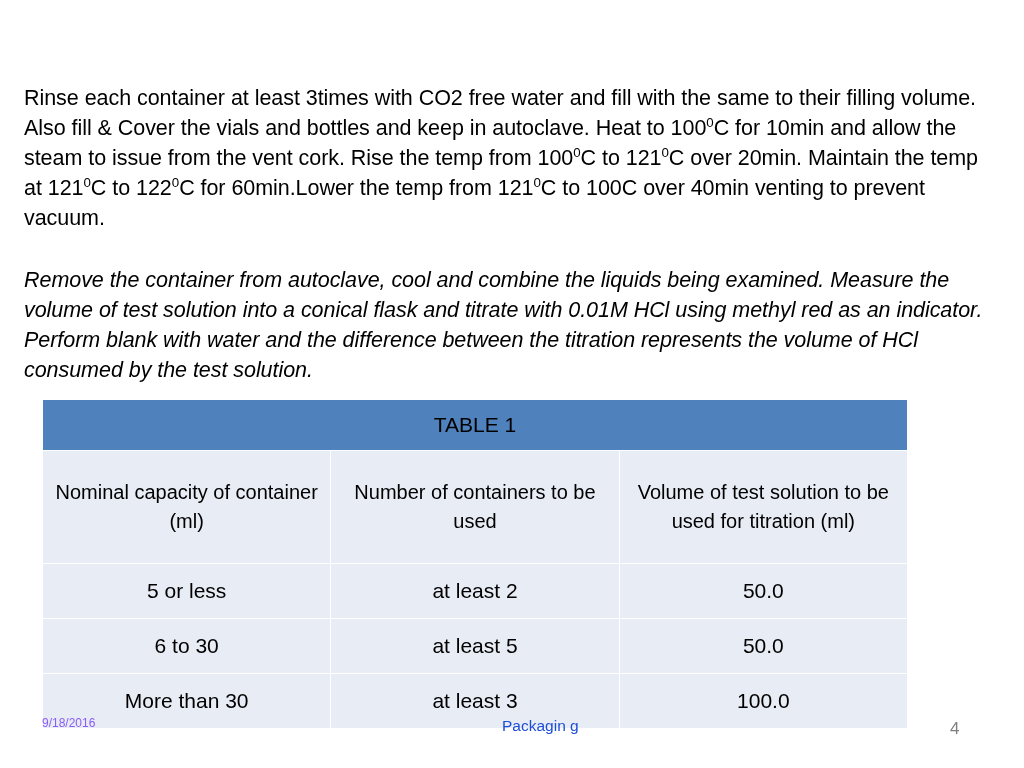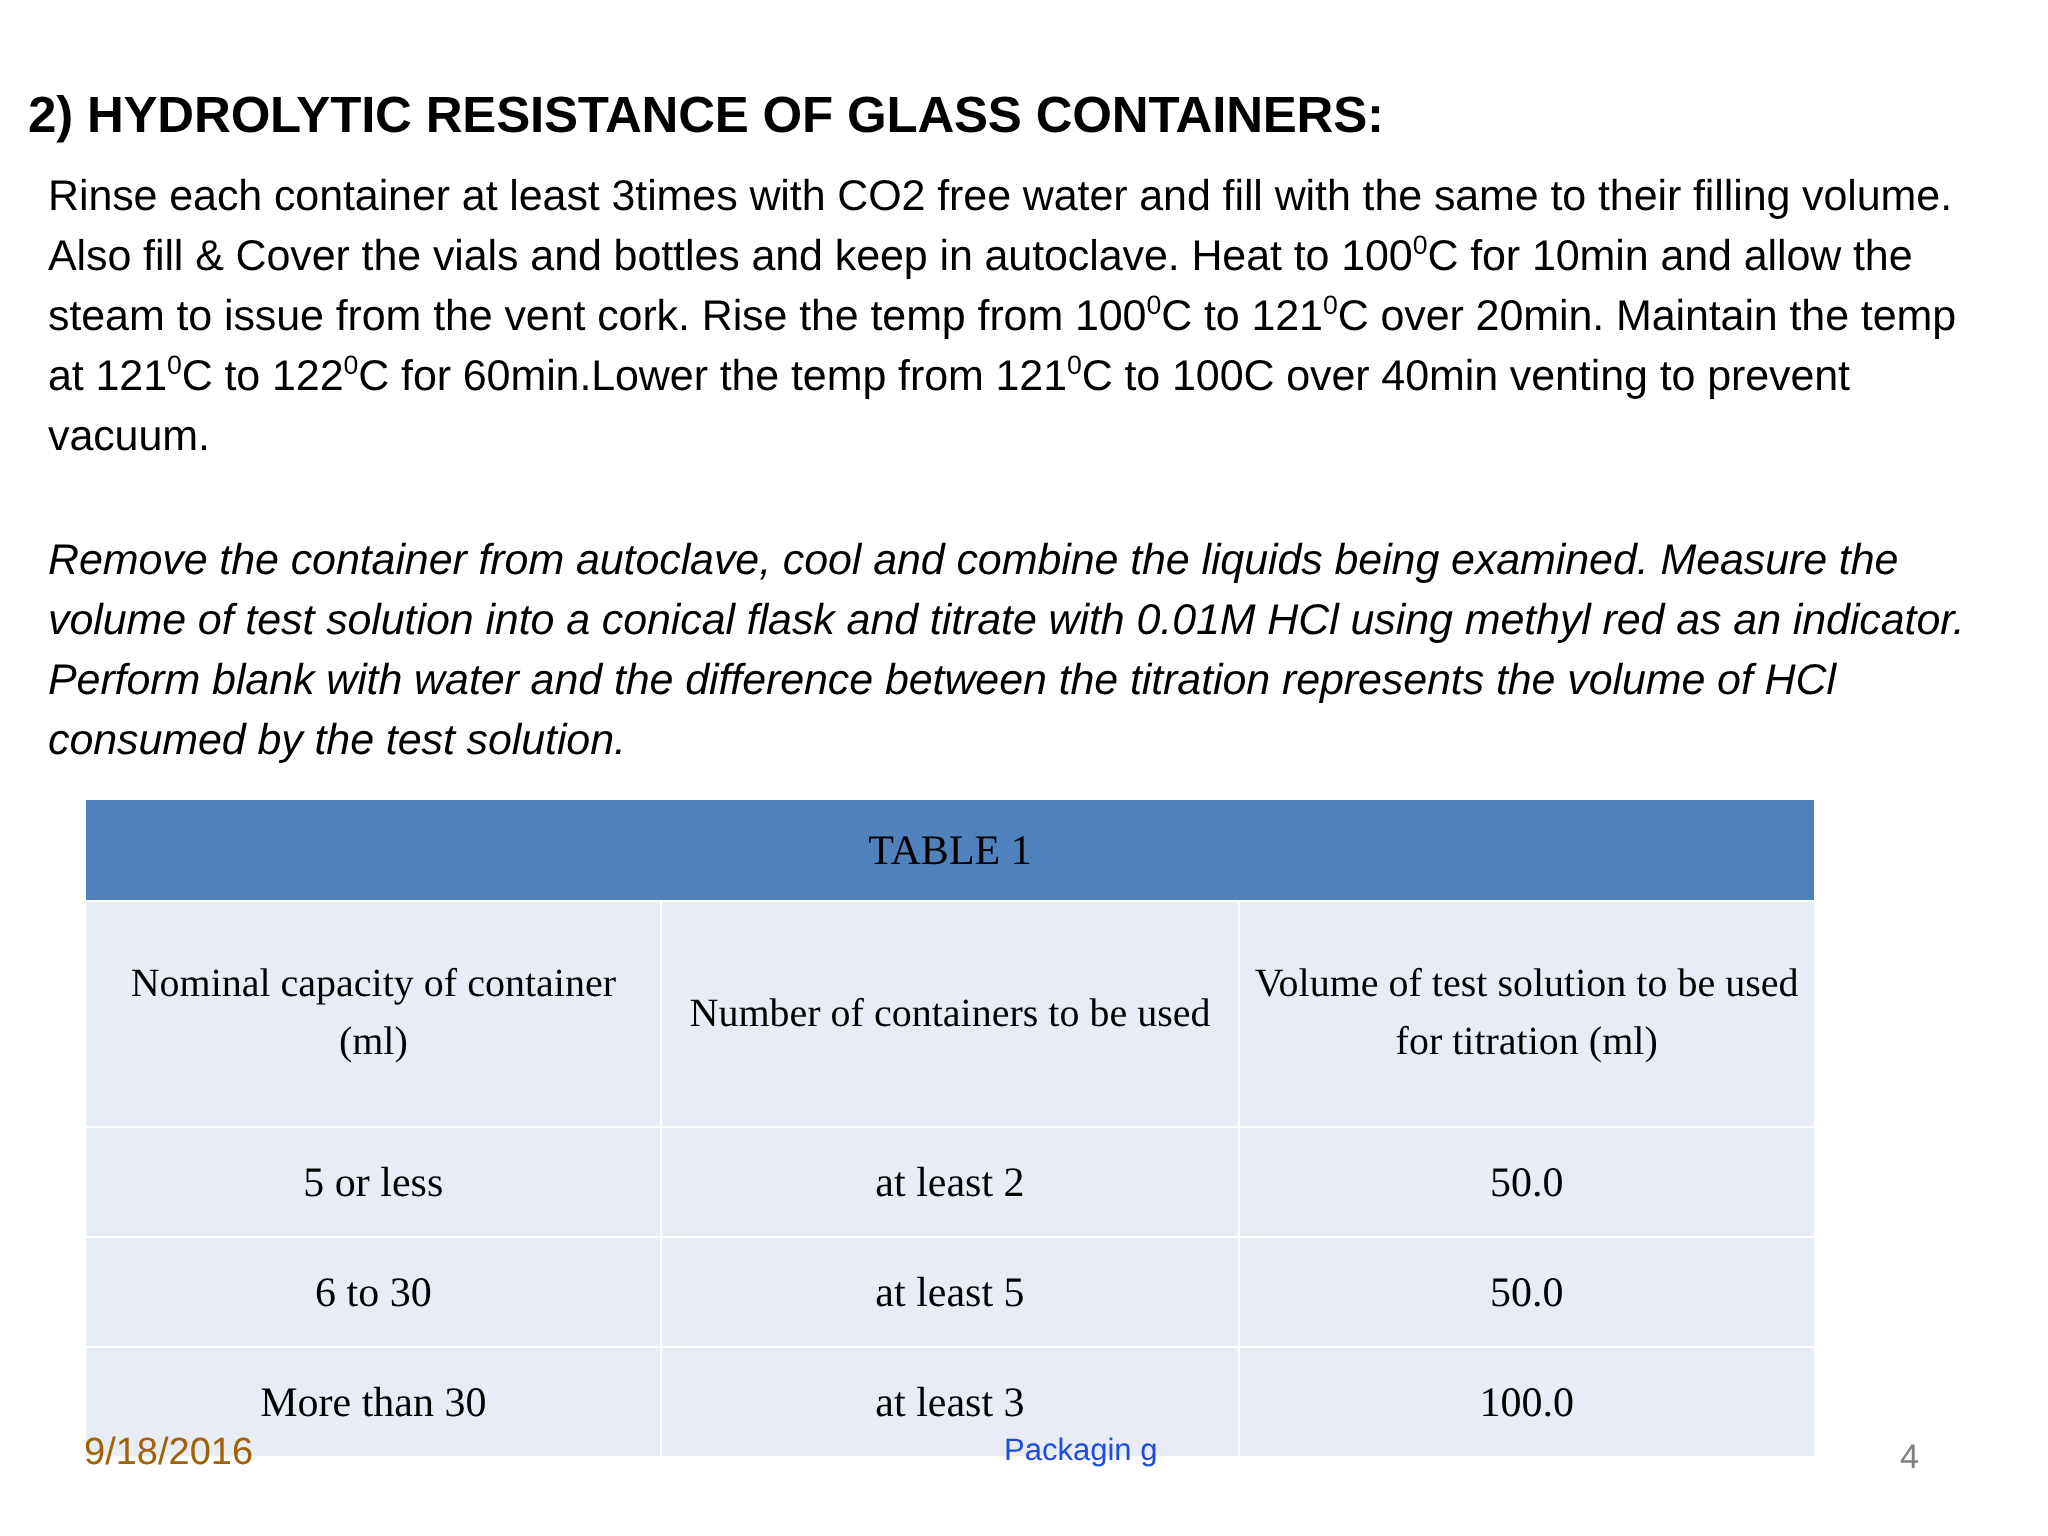--- a/index.html
+++ b/index.html
@@ -59,21 +59,20 @@
     width: 866px;
     table-layout: fixed;
   }
   table.tbl td {
     border: 1px solid #ffffff;
     text-align: center;
     vertical-align: middle;
     font-size: 21px;
     color: #000000;
     padding: 0 6px;
-    font-family: Liberation Serif, serif;
   }
   td.head-title {
     background: #4f81bd;
     color: #ffffff;
     font-size: 26px;
     height: 50px;
     border: none;
   }
   tr.col-head td {
     background: #e8ecf4;
@@ -87,22 +86,22 @@
   }
   .col1 { width: 226px; }
   .col2 { width: 270px; }
   .col3 { width: 370px; }
 
   
   .footer-date {
     position: absolute;
     left: 42px;
     top: 716px;
-    font-size: 19px;
-    color: #a16207;
+    font-size: 12px;
+    color: #8b5cf6;
   }
   .footer-center {
     position: absolute;
     left: 458px;
     top: 717px;
     font-size: 15.5px;
     color: #1d4ed8;
     margin-left: 44px;
   }
   .footer-page {
@@ -111,21 +110,20 @@
     top: 719px;
     font-size: 17px;
     color: #808080;
   }
 </style>
 </head>
 <body>
 
 <div class="slide">
 
-  <div class="title">2) HYDROLYTIC RESISTANCE OF GLASS CONTAINERS:</div>
 
   <div class="body-text para1">Rinse each container at least 3times with CO2 free water and fill with the same to their filling volume. Also fill &amp; Cover the vials and bottles and keep in autoclave. Heat to 100<sup>0</sup>C for 10min and allow the steam to issue from the vent cork. Rise the temp from 100<sup>0</sup>C to 121<sup>0</sup>C over 20min. Maintain the temp at 121<sup>0</sup>C to 122<sup>0</sup>C for 60min.Lower the temp from 121<sup>0</sup>C to 100C over 40min venting to prevent vacuum.</div>
 
   <div class="body-text para2">Remove the container from autoclave, cool and combine the liquids being examined. Measure the volume of test solution into a conical flask and titrate with 0.01M HCl using methyl red as an indicator. Perform blank with water and the difference between the titration represents the volume of HCl consumed by the test solution.</div>
 
   <div class="table-wrap">
     <table class="tbl">
       <tbody>
           <tr>
         <td class="head-title" colspan="3">TABLE 1</td>

